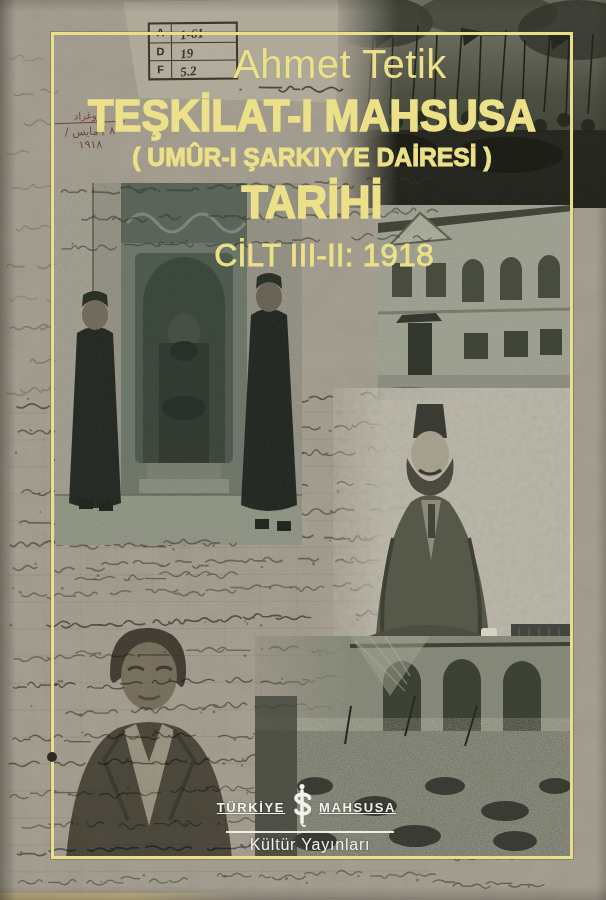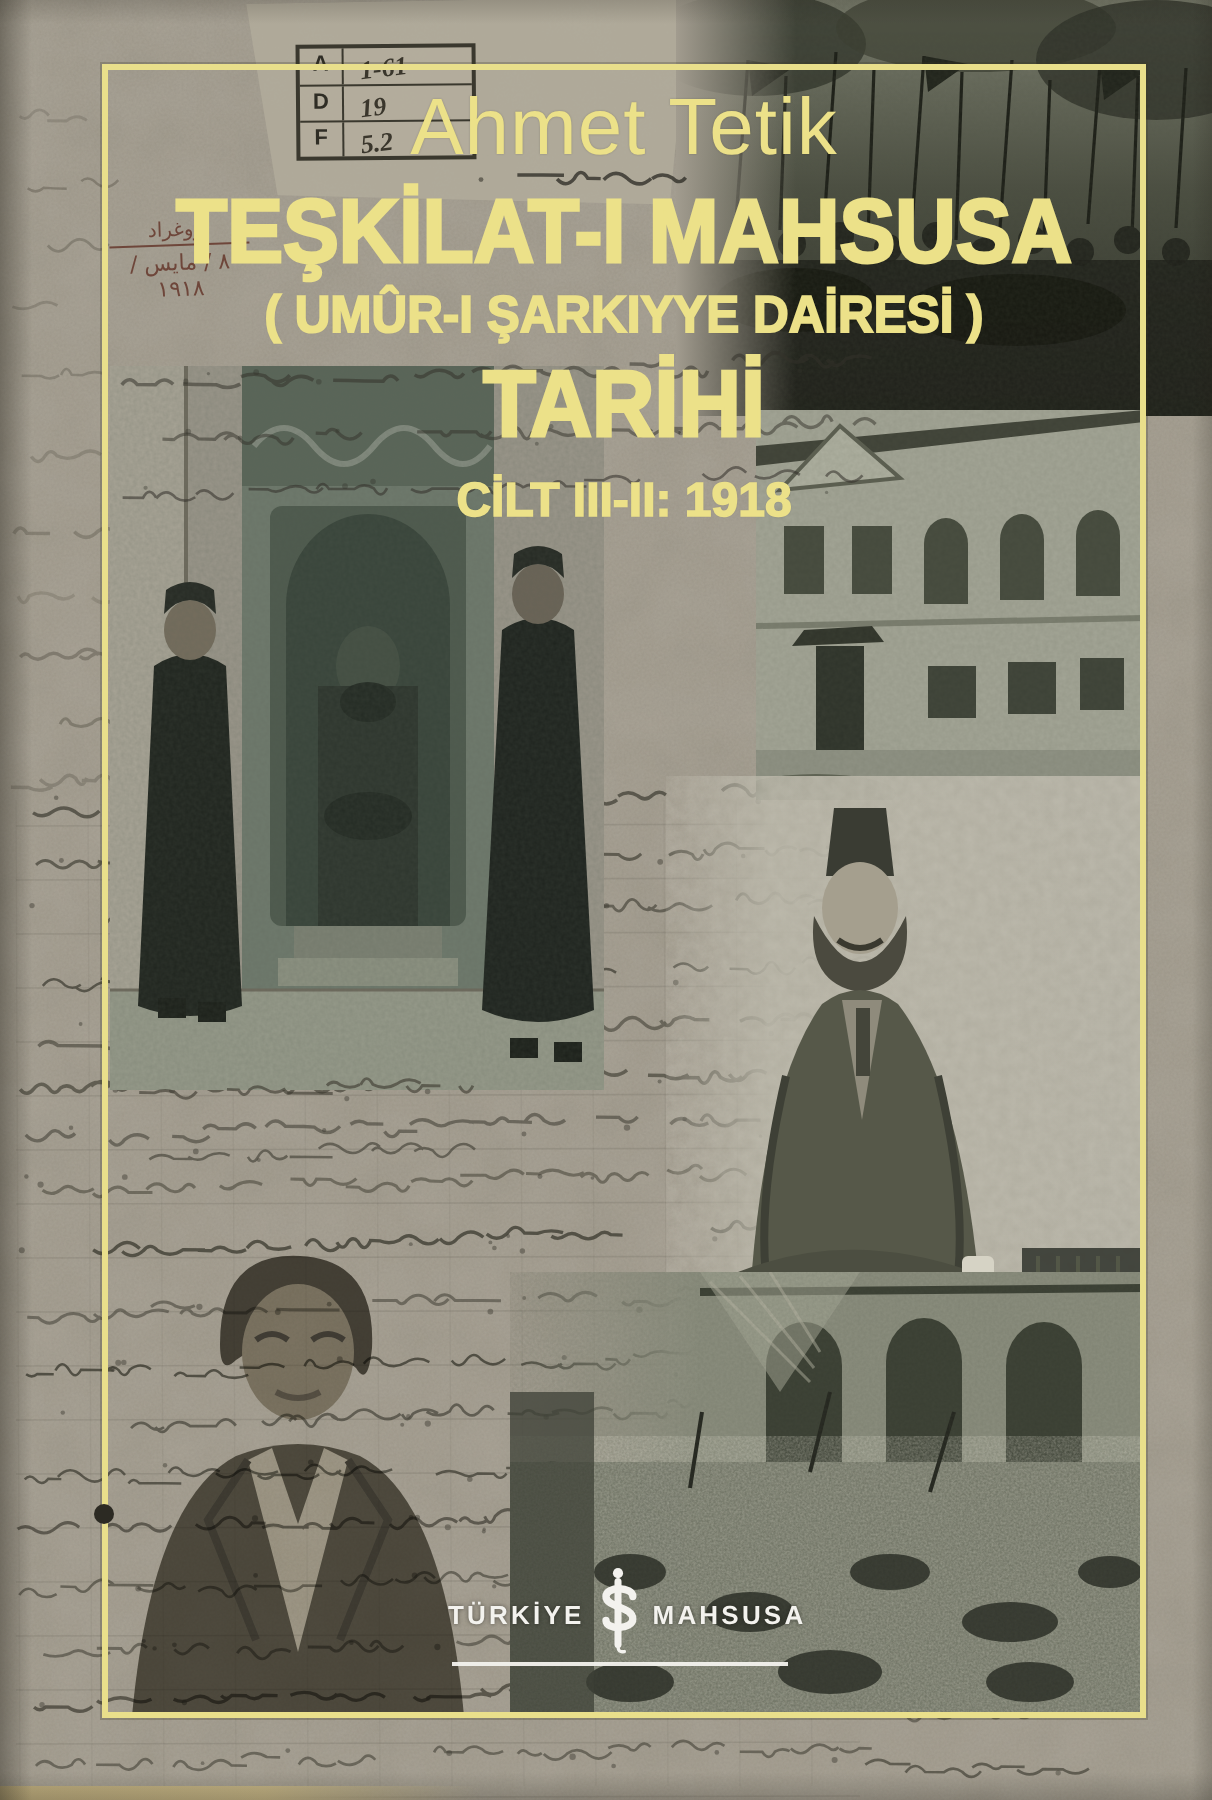--- a/index.html
+++ b/index.html
@@ -56,34 +56,34 @@
   
   .note{position:absolute;left:55px;top:110px;width:70px;z-index:9;color:#6e463a;
         font-family:"DejaVu Sans",sans-serif;transform:rotate(-2deg);text-align:center;}
   .note-l1{font-size:10px;border-bottom:1.5px solid #6e463a;padding-bottom:1px;}
   .note-l2{font-size:11px;margin-top:2px;}
 
   
   .trow{position:absolute;left:312px;white-space:nowrap;color:#ece189;z-index:20;
         text-shadow:0 0 1px rgba(40,35,10,.25);}
   .author{top:42px;font-size:40px;font-weight:400;letter-spacing:.5px;
-          transform:translateX(-50%);}
+          transform:translateX(-50%);margin-left:28px;}
   .title1{top:90px;font-size:45px;font-weight:700;-webkit-text-stroke:1.6px #ece189;
           transform:translateX(-50%) scaleX(.93);}
   .subtitle{top:142px;font-size:26px;font-weight:700;-webkit-text-stroke:1px #ece189;
           transform:translateX(-50%) scaleX(.95);}
   .title2{top:174px;font-size:47px;font-weight:700;-webkit-text-stroke:1.6px #ece189;
           transform:translateX(-50%) scaleX(.92);}
-  .edition{top:237px;font-size:24px;font-weight:700;-webkit-text-stroke:.8px #ece189;
-          transform:translateX(-50%);}
+  .edition{top:237px;font-size:32px;font-weight:400;-webkit-text-stroke:.8px #ece189;
+          transform:translateX(-50%);margin-left:12px;}
 
   
   .publisher{position:absolute;left:224px;top:784px;width:172px;z-index:30;color:#f3f2ee;
              text-align:center;}
-  .bank-row{display:flex;align-items:center;justify-content:flex-start;height:46px;}
+  .bank-row{display:flex;align-items:center;justify-content:flex-end;height:46px;text-decoration:underline;}
   .bank-word{font:700 13px "Liberation Sans",sans-serif;letter-spacing:1.6px;
              text-shadow:0 0 2px rgba(20,20,15,.55);}
   .monogram{margin:0 5px;transform:translateY(-1px);}
   .pub-rule{height:1.5px;background:#f3f2ee;margin:1px 2px 3px 2px;opacity:.95;}
   .imprint{font:400 16px "Liberation Sans",sans-serif;letter-spacing:.8px;
            text-shadow:0 0 2px rgba(20,20,15,.55);}
 
   
   .watermark{position:absolute;left:2px;top:832px;z-index:40;
              font:700 48px/1 "DejaVu Sans",sans-serif;letter-spacing:1px;
@@ -610,16 +610,17 @@
             <circle cx="17" cy="4.5" r="3.6" fill="#f3f2ee" stroke="none"></circle>
             <path d="M27.5 21 C27.5 14, 8.5 13.5, 8.5 21 C8.5 29, 27.5 28, 27.5 37 C27.5 44.5, 8.5 45, 8.5 38" stroke-width="5.2"></path>
             <line x1="17" y1="10.5" x2="17" y2="55" stroke-width="5"></line>
             <path d="M17 56.5 q0 4.5 4.5 3.5" stroke-width="2.4"></path>
           </g>
         </svg>
       </span>
       <span class="bank-word">MAHSUSA</span>
     </div>
     <div class="pub-rule"></div>
+    <div class="imprint">Kültür Yayınları</div>
   </div>
 
 
 </div>
 
 </body></html>

